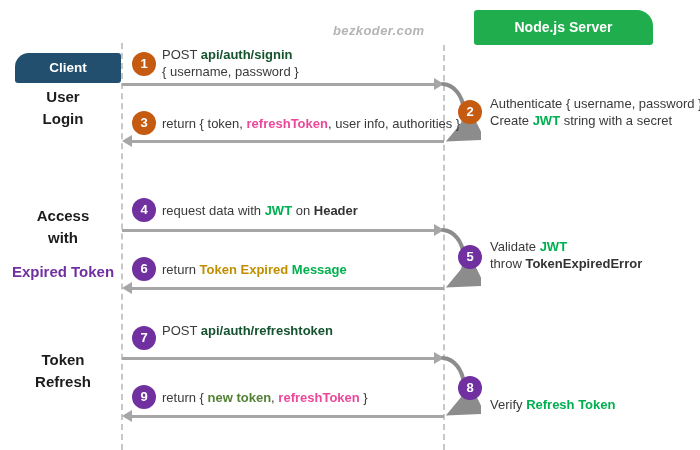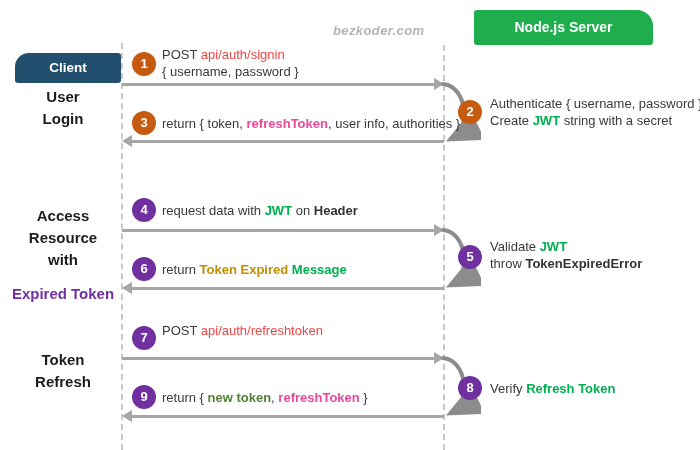--- a/index.html
+++ b/index.html
@@ -58,21 +58,21 @@
     color:#ffffff; font-size:13px; font-weight:700; text-align:center;
     line-height:24px; z-index:3;
   }
   .badge.orange { background:#c55a11; }
   .badge.purple { background:#7030a0; }
 
   .msg {
     position:absolute; font-size:13px; line-height:17px; color:#3a3a3a;
     white-space:nowrap; z-index:2;
   }
-  .c-blue   { color:#ef4444; }
+  .c-blue   { color:#14532d;font-weight:bold; }
   .c-green  { color:#00b050; font-weight:700; }
   .c-purple { color:#ec4899; font-weight:700; }
   .c-olive  { color:#bf8f00; font-weight:700; }
   .c-dgreen { color:#538135; font-weight:700; }
   .c-bold   { font-weight:700; color:#333333; }
 </style>
 </head>
 <body>
 
 <div class="canvas">
@@ -88,21 +88,20 @@
 
   <div class="lifeline client-line"></div>
   <div class="lifeline server-line"></div>
 
   <div class="section" style="top:86px;">
     <div>User</div>
     <div>Login</div>
   </div>
   <div class="section" style="top:205px;">
     <div>Access</div>
-    <div>Resource</div>
     <div>with</div>
     <div class="hl">Expired Token</div>
   </div>
   <div class="section" style="top:349px;">
     <div>Token</div>
     <div>Refresh</div>
   </div>
 
   <div class="arrow right" style="top:82.5px;"></div>
   <div class="arrow left" style="top:139.5px;"></div>
@@ -162,21 +161,21 @@
   </div>
 
   <div class="msg" style="left:162px; top:261px;">
     <div><span>return </span><span class="c-olive">Token Expired</span><span> </span><span class="c-green">Message</span></div>
   </div>
 
   <div class="msg" style="left:162px; top:322px;">
     <div><span>POST </span><span class="c-blue">api/auth/refreshtoken</span></div>
   </div>
 
-  <div class="msg" style="left:490px; top:380px;">
+  <div class="msg" style="left:490px; top:396px;">
     <div><span>Verify </span><span class="c-green">Refresh Token</span></div>
   </div>
 
   <div class="msg" style="left:162px; top:389px;">
     <div><span>return { </span><span class="c-dgreen">new token</span><span>, </span><span class="c-purple">refreshToken</span><span> }</span></div>
   </div>
 
 </div>
 
 </body></html>

